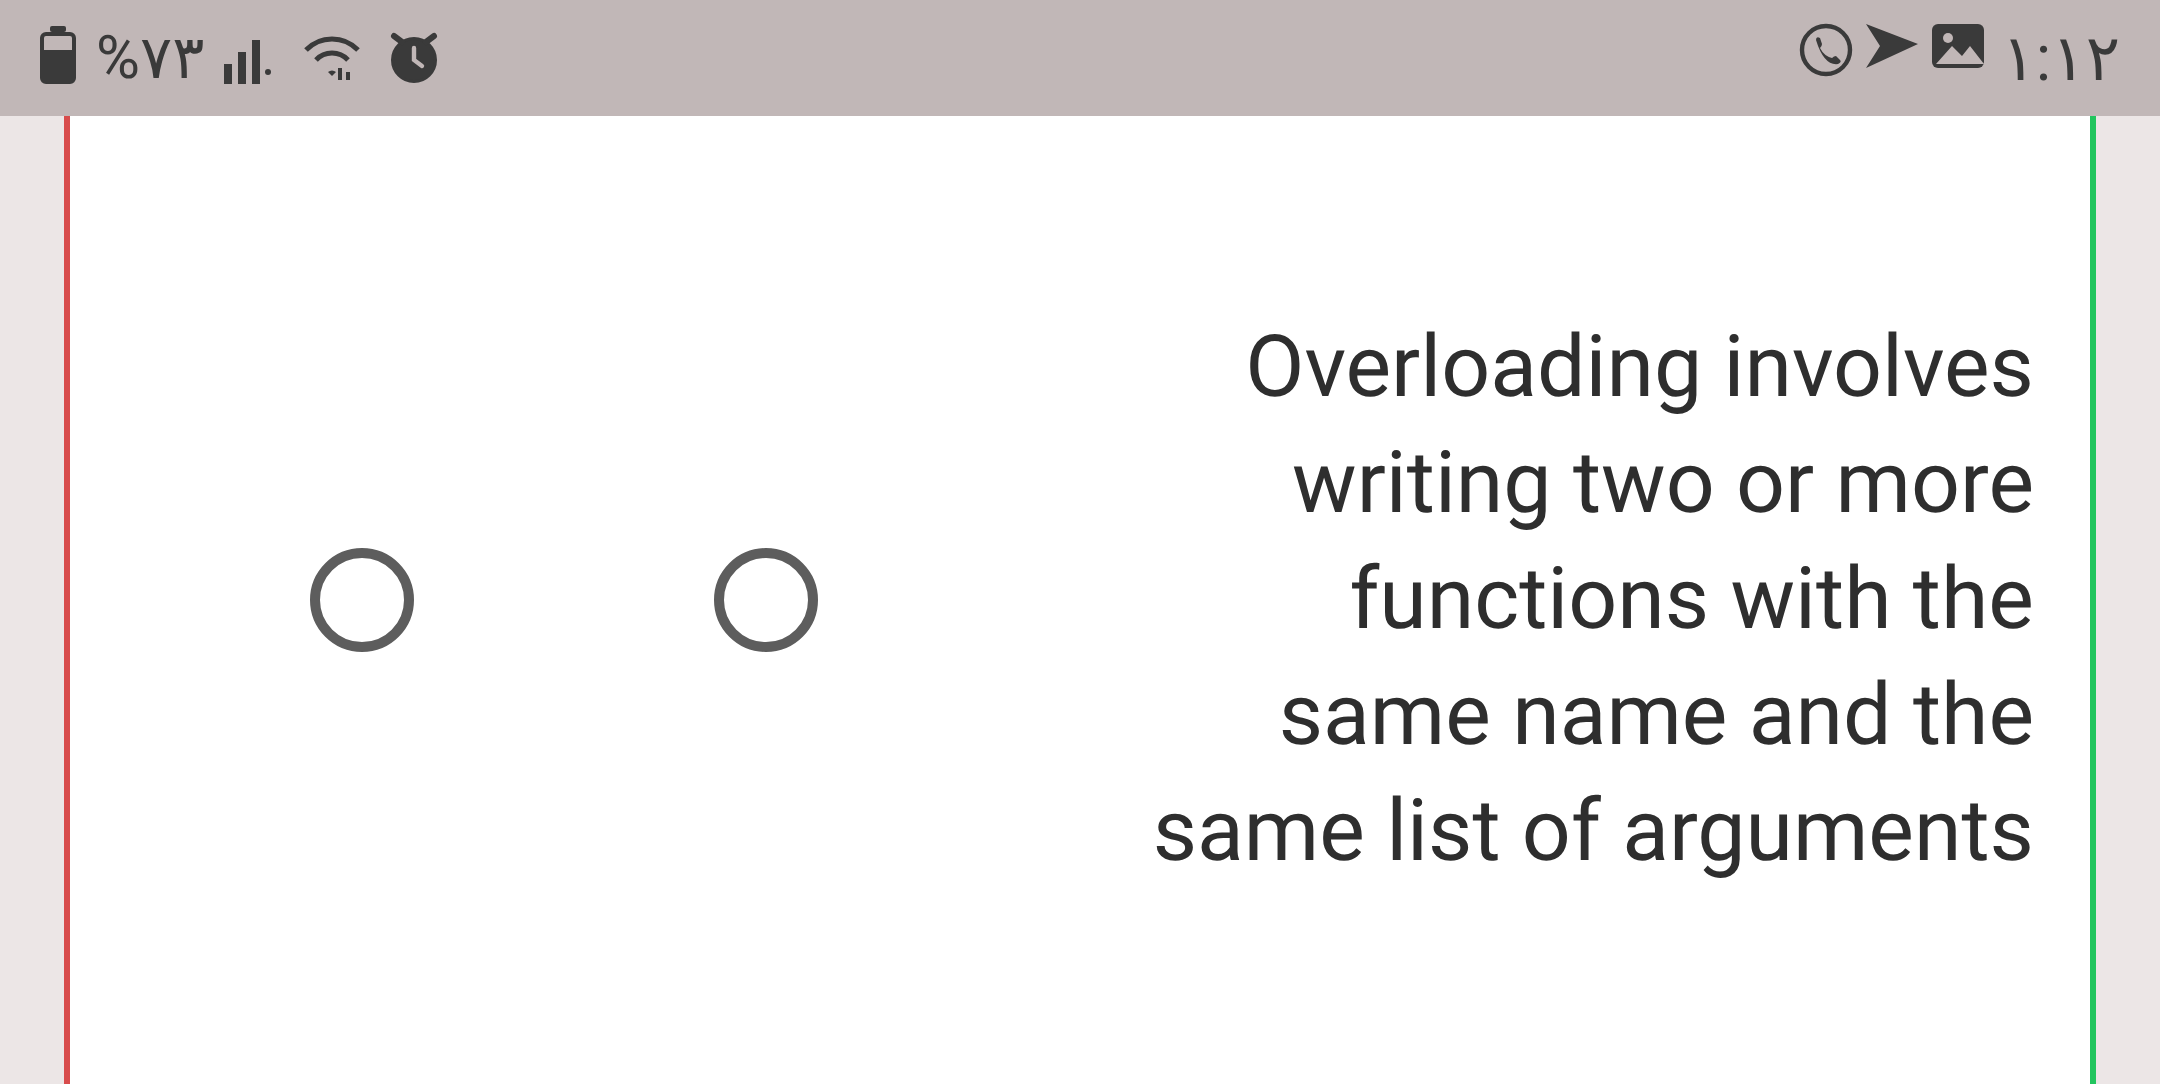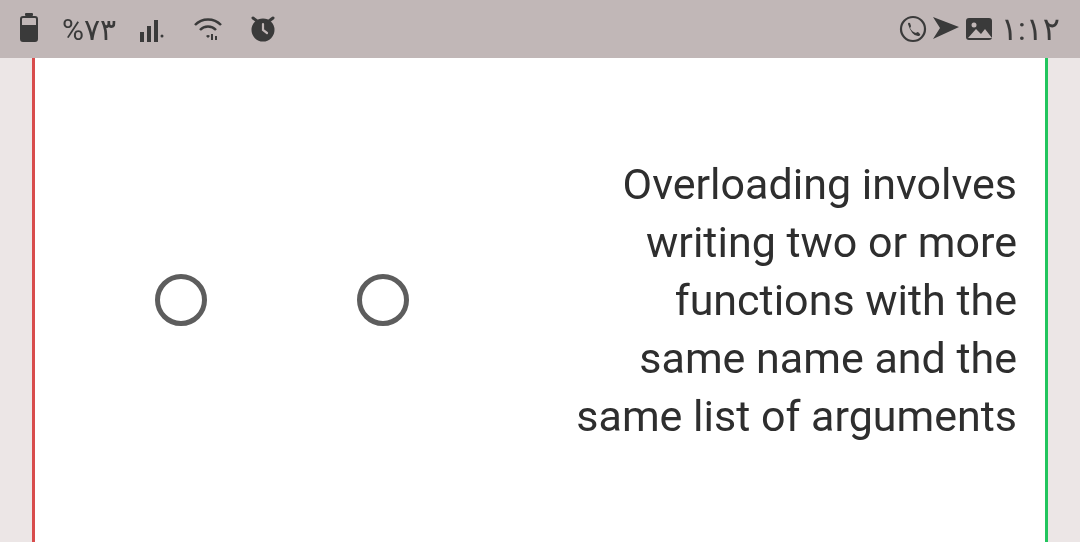--- a/index.html
+++ b/index.html
@@ -8,22 +8,22 @@
 
     .status-bar {
       height: 58px;
       background: #c1b7b7;
       display: flex;
       align-items: center;
       justify-content: space-between;
       padding: 0 20px;
       color: #3a3a3a;
     }
-    .status-left { display: flex; align-items: center; gap: 24px; }
-    .status-right { display: flex; align-items: center; gap: 3px; }
+    .status-left { display: flex; align-items: center; gap: 10px; }
+    .status-right { display: flex; gap: 3px; }
     .battery-icon { display: inline-flex; align-items: center; }
     .battery-body { width: 18px; height: 26px; border: 2.5px solid #3a3a3a; border-radius: 3px; position: relative; }
     .battery-tip { width: 8px; height: 3px; background: #3a3a3a; position: absolute; top: -5px; left: 50%; transform: translateX(-50%); border-radius: 1px; }
     .battery-fill { width: 100%; height: 70%; background: #3a3a3a; position: absolute; bottom: 0; }
     .battery-pct { font-size: 30px; font-weight: 400; letter-spacing: -1px; }
     .signal-icon svg, .wifi-icon svg, .alarm-icon svg, .call-icon svg, .send-icon svg, .picture-icon svg { display: block; }
     .clock-text { font-size: 32px; font-weight: 400; letter-spacing: -1px; margin-left: 4px; }
 
     .content-area {
       flex: 1;

